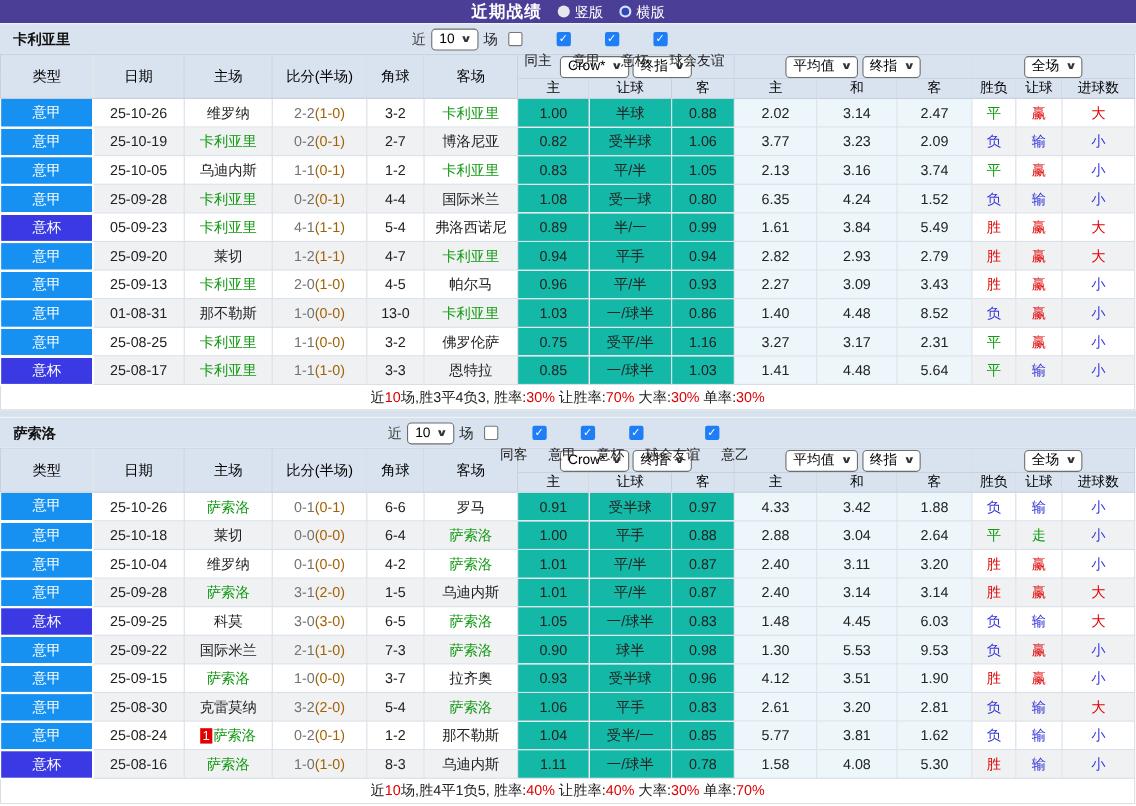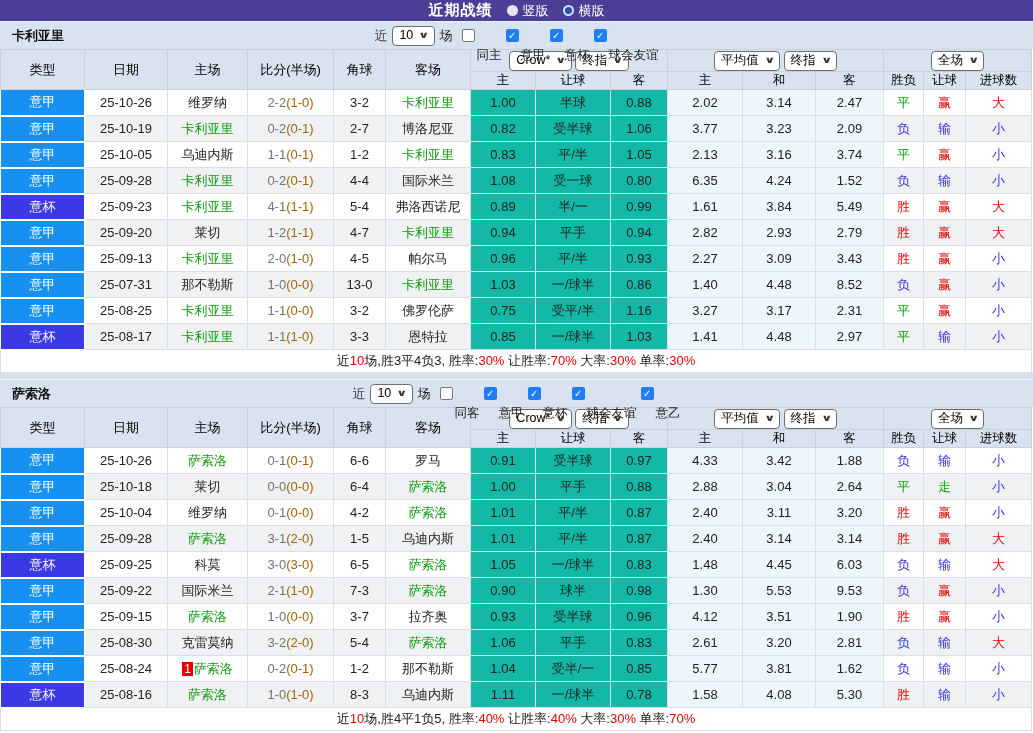--- a/index.html
+++ b/index.html
@@ -233,21 +233,21 @@
             <td class="c-odds">0.80</td>
             <td class="c-avg">6.35</td>
             <td class="c-avg">4.24</td>
             <td class="c-avg">1.52</td>
             <td class="c-res res-b">负</td>
             <td class="c-res res-b">输</td>
             <td class="c-res res-b">小</td>
           </tr>
           <tr>
             <td class="c-type badge-cup">意杯</td>
-            <td class="c-date">25-09-23</td>
+            <td class="c-date">05-09-23</td>
             <td class="c-team"><span class="t-green">卡利亚里</span></td>
             <td class="c-score"><span class="score-main">4-1</span><span class="score-half">(1-1)</span></td>
             <td class="c-corner">5-4</td>
             <td class="c-team"><span class="t-black">弗洛西诺尼</span></td>
             <td class="c-odds">0.89</td>
             <td class="c-odds">半/一</td>
             <td class="c-odds">0.99</td>
             <td class="c-avg">1.61</td>
             <td class="c-avg">3.84</td>
             <td class="c-avg">5.49</td>
@@ -284,21 +284,21 @@
             <td class="c-odds">0.93</td>
             <td class="c-avg">2.27</td>
             <td class="c-avg">3.09</td>
             <td class="c-avg">3.43</td>
             <td class="c-res res-r">胜</td>
             <td class="c-res res-r">赢</td>
             <td class="c-res res-b">小</td>
           </tr>
           <tr>
             <td class="c-type badge-league">意甲</td>
-            <td class="c-date">25-07-31</td>
+            <td class="c-date">01-08-31</td>
             <td class="c-team"><span class="t-black">那不勒斯</span></td>
             <td class="c-score"><span class="score-main">1-0</span><span class="score-half">(0-0)</span></td>
             <td class="c-corner">13-0</td>
             <td class="c-team"><span class="t-green">卡利亚里</span></td>
             <td class="c-odds">1.03</td>
             <td class="c-odds">一/球半</td>
             <td class="c-odds">0.86</td>
             <td class="c-avg">1.40</td>
             <td class="c-avg">4.48</td>
             <td class="c-avg">8.52</td>
@@ -328,21 +328,21 @@
             <td class="c-date">25-08-17</td>
             <td class="c-team"><span class="t-green">卡利亚里</span></td>
             <td class="c-score"><span class="score-main">1-1</span><span class="score-half">(1-0)</span></td>
             <td class="c-corner">3-3</td>
             <td class="c-team"><span class="t-black">恩特拉</span></td>
             <td class="c-odds">0.85</td>
             <td class="c-odds">一/球半</td>
             <td class="c-odds">1.03</td>
             <td class="c-avg">1.41</td>
             <td class="c-avg">4.48</td>
-            <td class="c-avg">2.97</td>
+            <td class="c-avg">5.64</td>
             <td class="c-res res-g">平</td>
             <td class="c-res res-b">输</td>
             <td class="c-res res-b">小</td>
           </tr>
         </tbody>
       <tfoot>
         <tr>
           <td colspan="15"><span><span class="sum-k">近</span><span class="sum-r">10</span><span class="sum-k">场,胜3平4负3, 胜率:</span><span class="sum-r">30%</span><span class="sum-k"> 让胜率:</span><span class="sum-r">70%</span><span class="sum-k"> 大率:</span><span class="sum-r">30%</span><span class="sum-k"> 单率:</span><span class="sum-r">30%</span></span></td>
         </tr>
       </tfoot>

